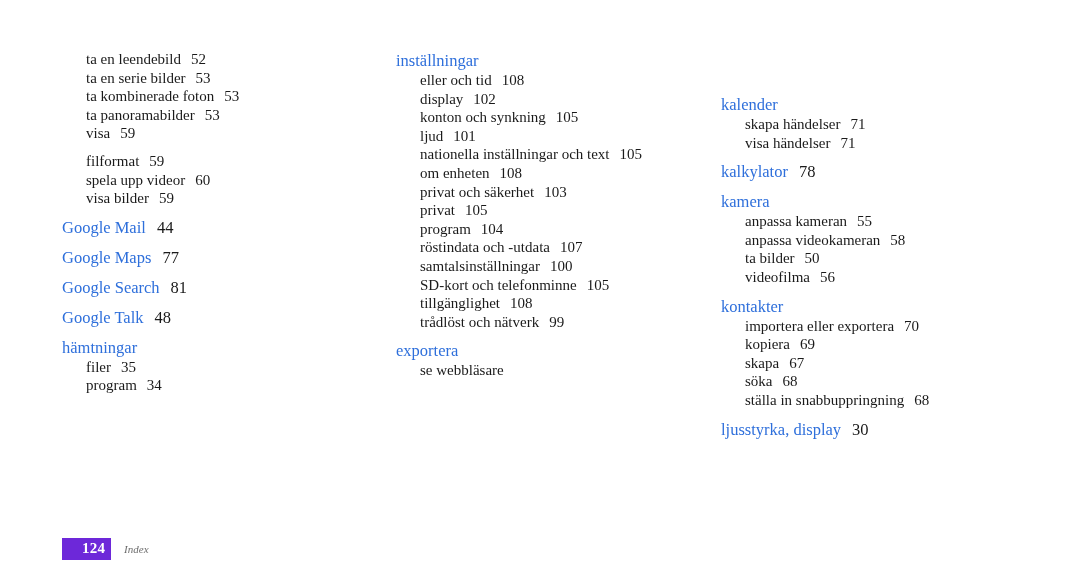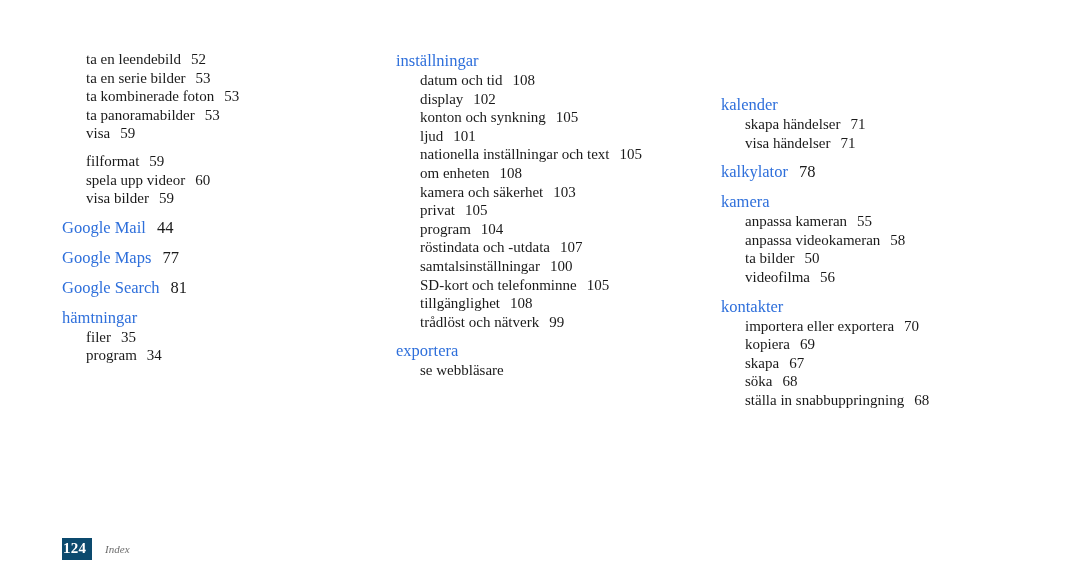--- a/index.html
+++ b/index.html
@@ -87,26 +87,26 @@
 
   
   .footer {
     position: absolute;
     left: 62px;
     top: 538px;
     display: flex;
     align-items: center;
   }
   .folio {
-    background: #0c4a6e;
+    background: #6d28d9;
     color: #ffffff;
     font-size: 15px;
     font-weight: 700;
     line-height: 19px;
-    padding: 1px 6px 2px 1px;
+    padding: 1px 6px 2px 20px;
     letter-spacing: 0.2px;
   }
   .folio-label {
     margin-left: 13px;
     font-size: 11px;
     font-style: italic;
     color: #6d6d6d;
   }
 </style>
 </head>
@@ -135,38 +135,41 @@
         <div class="group">
           <div class="heading"><span>Google Mail</span><span class="num">44</span></div>
         </div>
         <div class="group">
           <div class="heading"><span>Google Maps</span><span class="num">77</span></div>
         </div>
         <div class="group">
           <div class="heading"><span>Google Search</span><span class="num">81</span></div>
         </div>
         <div class="group">
+          <div class="heading"><span>Google Talk</span><span class="num">48</span></div>
+        </div>
+        <div class="group">
           <div class="heading"><span>hämtningar</span></div>
           <ul class="entries">
             <li class="entry"><span>filer</span><span class="num">35</span></li>
             <li class="entry"><span>program</span><span class="num">34</span></li>
           </ul>
         </div>
       </div>
     <div class="column col-2">
         <div class="group">
           <div class="heading"><span>inställningar</span></div>
           <ul class="entries">
-            <li class="entry"><span>datum och tid</span><span class="num">108</span></li>
+            <li class="entry"><span>eller och tid</span><span class="num">108</span></li>
             <li class="entry"><span>display</span><span class="num">102</span></li>
             <li class="entry"><span>konton och synkning</span><span class="num">105</span></li>
             <li class="entry"><span>ljud</span><span class="num">101</span></li>
             <li class="entry"><span>nationella inställningar och text</span><span class="num">105</span></li>
             <li class="entry"><span>om enheten</span><span class="num">108</span></li>
-            <li class="entry"><span>kamera och säkerhet</span><span class="num">103</span></li>
+            <li class="entry"><span>privat och säkerhet</span><span class="num">103</span></li>
             <li class="entry"><span>privat</span><span class="num">105</span></li>
             <li class="entry"><span>program</span><span class="num">104</span></li>
             <li class="entry"><span>röstindata och -utdata</span><span class="num">107</span></li>
             <li class="entry"><span>samtalsinställningar</span><span class="num">100</span></li>
             <li class="entry"><span>SD-kort och telefonminne</span><span class="num">105</span></li>
             <li class="entry"><span>tillgänglighet</span><span class="num">108</span></li>
             <li class="entry"><span>trådlöst och nätverk</span><span class="num">99</span></li>
           </ul>
         </div>
         <div class="group">
@@ -199,20 +202,23 @@
         <div class="group">
           <div class="heading"><span>kontakter</span></div>
           <ul class="entries">
             <li class="entry"><span>importera eller exportera</span><span class="num">70</span></li>
             <li class="entry"><span>kopiera</span><span class="num">69</span></li>
             <li class="entry"><span>skapa</span><span class="num">67</span></li>
             <li class="entry"><span>söka</span><span class="num">68</span></li>
             <li class="entry"><span>ställa in snabbuppringning</span><span class="num">68</span></li>
           </ul>
         </div>
+        <div class="group">
+          <div class="heading"><span>ljusstyrka, display</span><span class="num">30</span></div>
+        </div>
       </div>
   </div>
 
   <div class="footer">
     <span class="folio">124</span>
     <span class="folio-label">Index</span>
   </div>
 
 </div>
 

